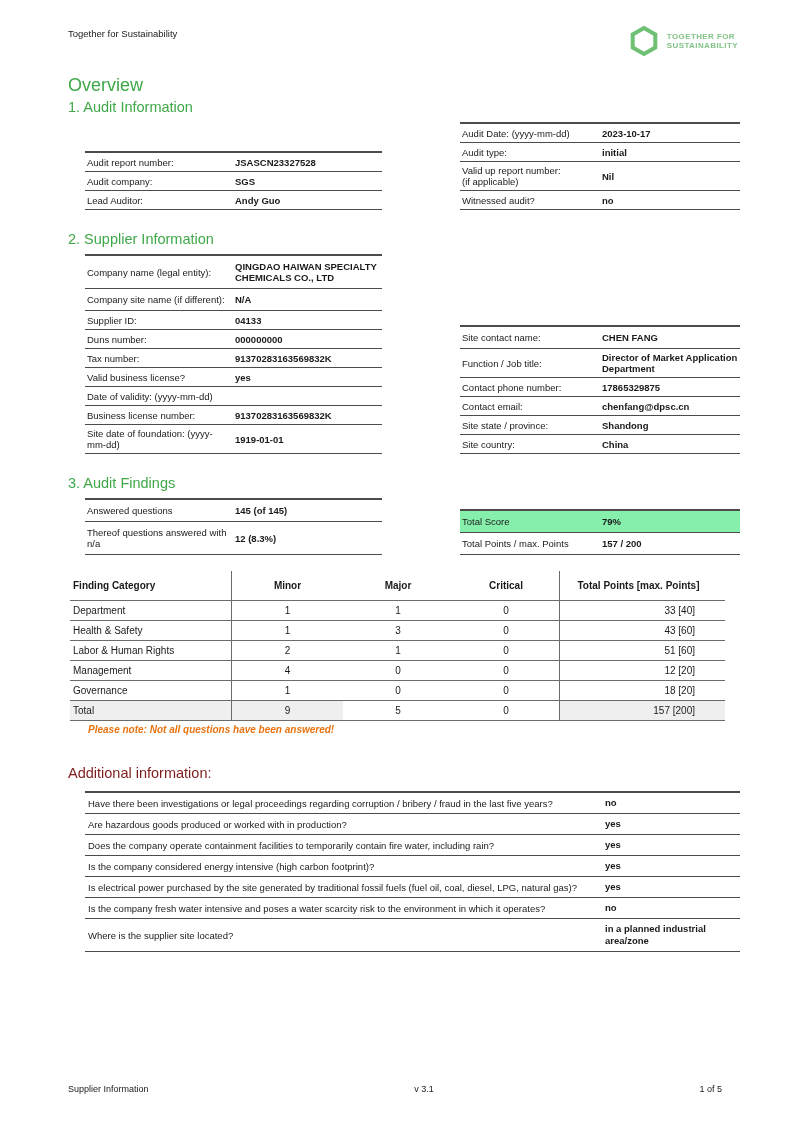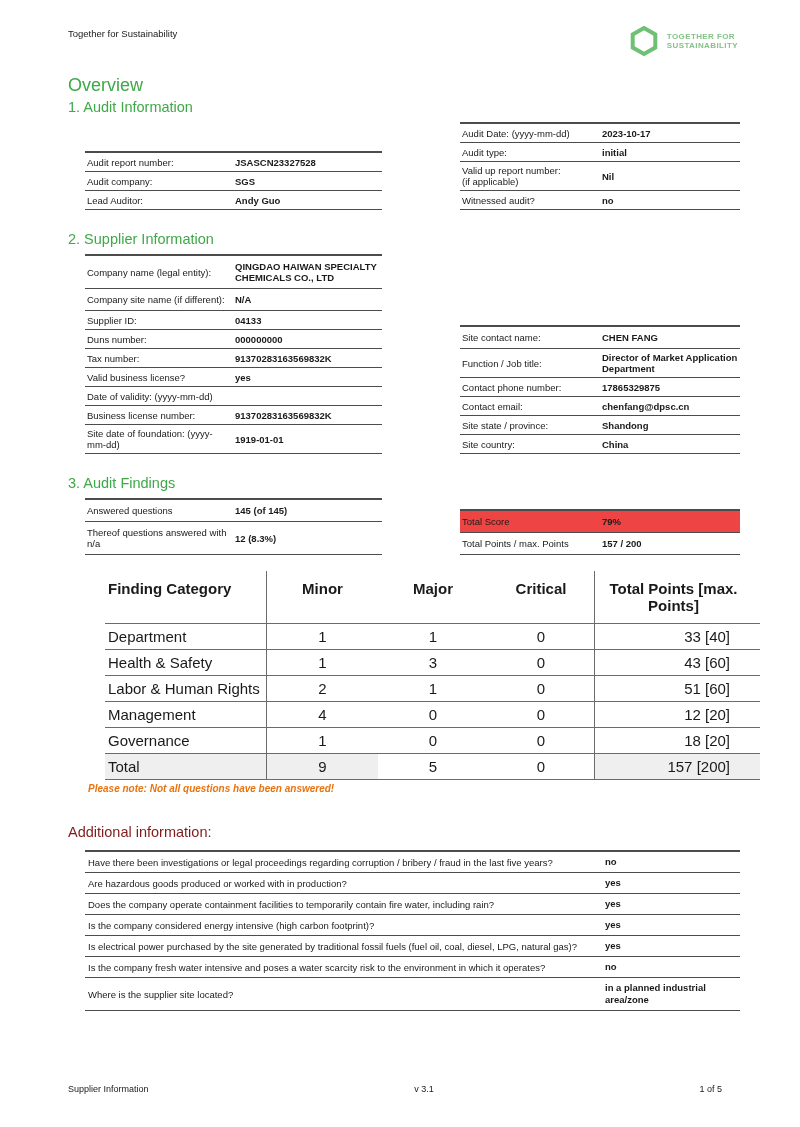--- a/index.html
+++ b/index.html
@@ -22,24 +22,24 @@
   
   .cols { display: flex; margin-left: 85px; align-items: flex-end; }
   .col-left  { width: 297px; }
   .col-right { width: 280px; margin-left: 78px; }
   .itable { border-top: 2px solid #4c4c4c; }
   .irow { display: flex; border-bottom: 1px solid #4c4c4c; padding: 3px 2px; min-height: 19px; align-items: center; }
   .irow.tall { padding: 5px 2px; }
   .ilabel { width: 148px; font-size: 9.5px; padding-right: 6px; }
   .col-right .ilabel { width: 140px; }
   .ival { flex: 1; font-size: 9.5px; font-weight: bold; }
-  .irow.shaded { background: #ef4444; }
-
-  
-  .ftable { margin: 16px 0 0 105px; width: 655px; font-size: 15px; }
+  .irow.shaded { background: #86efac; }
+
+  
+  .ftable { margin: 16px 0 0 70px; width: 655px; font-size: 10px; }
   .fhead, .frow { display: flex; border-bottom: 1px solid #6b6b6b; }
   .fhead .fc { padding: 9px 0; font-weight: bold; }
   .frow .fc { padding: 4px 0; }
   .fc-cat  { width: 162px; border-right: 1px solid #6b6b6b; padding-left: 3px !important; }
   .fc-min  { width: 111px; text-align: center; }
   .fc-maj  { width: 110px; text-align: center; }
   .fc-crit { width: 106px; text-align: center; }
   .fc-pts  { width: 166px; border-left: 1px solid #6b6b6b; text-align: right; padding-right: 30px !important; }
   .fhead .fc-pts { text-align: center; padding-right: 8px !important; }
   .fc.shade { background: #efefef; }

